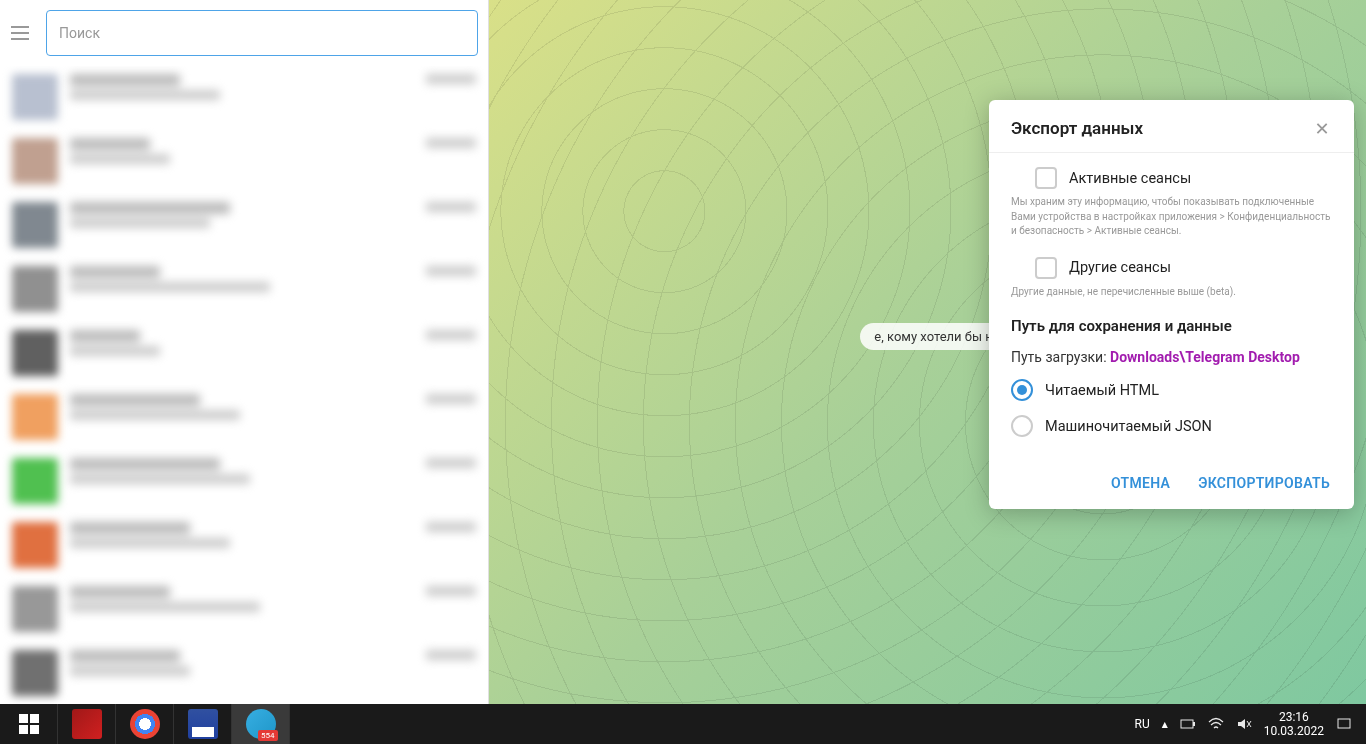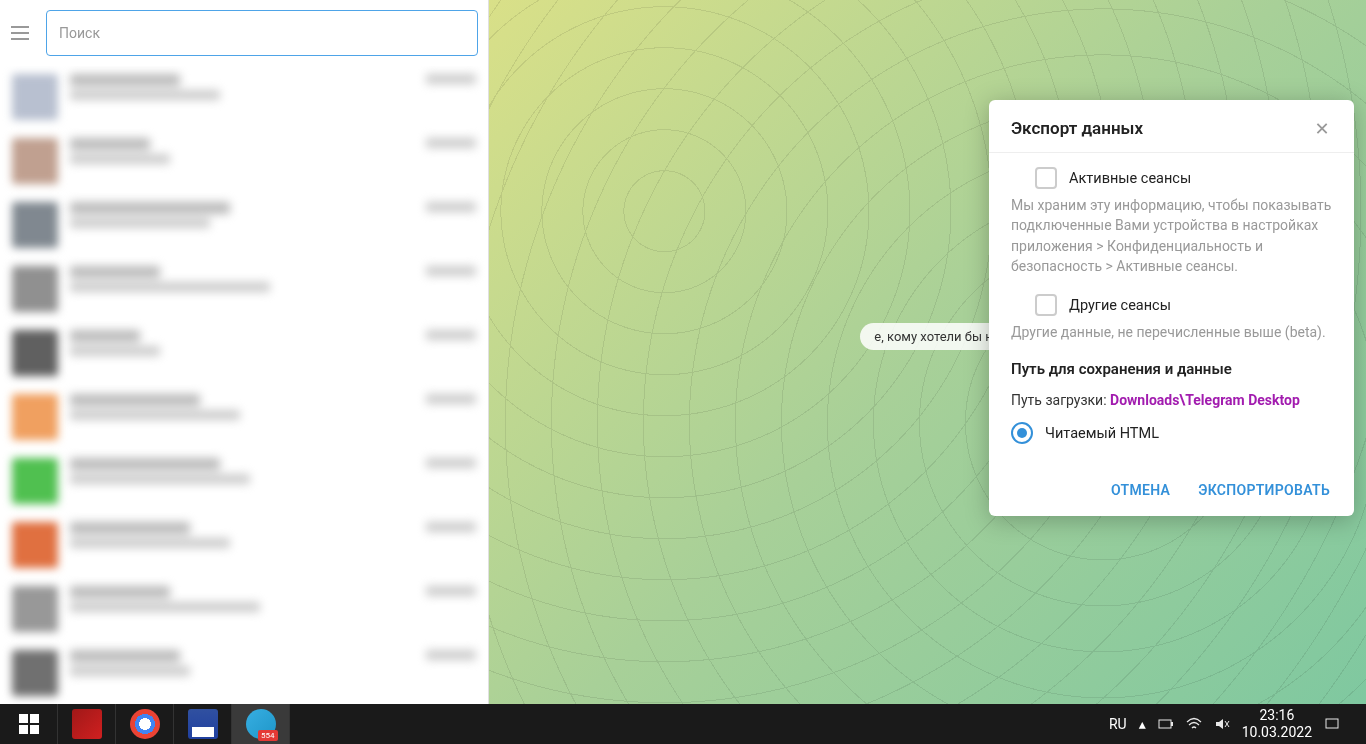--- a/index.html
+++ b/index.html
@@ -30,21 +30,21 @@
 .modal-header { display: flex; align-items: center; justify-content: space-between; padding: 18px 22px 14px 22px; border-bottom: 1px solid #eee; }
 .modal-title { font-size: 17px; font-weight: 600; color: #222; }
 .modal-close { width: 20px; height: 20px; color: #999; cursor: pointer; font-size: 18px; display: flex; align-items: center; justify-content: center; }
 .modal-body { padding: 14px 22px 10px 22px; max-height: 360px; overflow-y: auto; position: relative; }
 .modal-body::-webkit-scrollbar { width: 6px; }
 .modal-body::-webkit-scrollbar-thumb { background: #ccc; border-radius: 3px; }
 
 .checkbox-row { display: flex; align-items: center; gap: 12px; margin-bottom: 6px; margin-left: 24px; }
 .checkbox { width: 22px; height: 22px; border: 2px solid #ccc; border-radius: 4px; flex-shrink: 0; cursor: pointer; }
 .checkbox-label { font-size: 14.5px; color: #222; }
-.description { font-size: 14px; color: #999; line-height: 1.45; margin: 4px 0 18px 0; }
+.description { font-size: 10px; color: #999; line-height: 1.45; margin: 4px 0 18px 0; }
 
 .section-title { font-size: 15px; font-weight: 600; color: #222; margin: 10px 0 14px 0; }
 .path-row { font-size: 14px; color: #333; margin-bottom: 14px; }
 .path-link { color: #a21caf; cursor: pointer; font-weight: bold; }
 
 .radio-row { display: flex; align-items: center; gap: 12px; margin-bottom: 14px; cursor: pointer; }
 .radio { width: 22px; height: 22px; border: 2px solid #ccc; border-radius: 50%; flex-shrink: 0; position: relative; }
 .radio.selected { border-color: #3390d9; }
 .radio.selected::after { content: ''; position: absolute; width: 10px; height: 10px; background: #3390d9; border-radius: 50%; top: 4px; left: 4px; }
 .radio-label { font-size: 14.5px; color: #222; }
@@ -59,21 +59,21 @@
 .tb-icon { width: 30px; height: 30px; border-radius: 3px; }
 .win-icon { display: grid; grid-template-columns: 1fr 1fr; grid-template-rows: 1fr 1fr; gap: 2px; width: 20px; height: 20px; }
 .win-icon span { background: #fff; }
 .redbug { background: linear-gradient(135deg, #a01818, #d02020); }
 .chrome { background: radial-gradient(circle at 50% 50%, #fff 0, #fff 6px, #4285f4 6px, #4285f4 10px, #ea4335 10px); border-radius: 50%; }
 .floppy { background: linear-gradient(#3050a0, #2040a0); position: relative; }
 .floppy::after { content: ''; position: absolute; bottom: 2px; left: 4px; right: 4px; height: 10px; background: #fff; }
 .telegram { background: linear-gradient(135deg, #37aee2, #1e96c8); border-radius: 50%; position: relative; }
 .badge { position: absolute; bottom: -2px; right: -2px; background: #e53935; color: #fff; font-size: 8px; padding: 0 3px; border-radius: 2px; line-height: 11px; }
 
-.taskbar-right { margin-left: auto; display: flex; align-items: center; gap: 12px; padding-right: 26px; color: #fff; font-size: 14px; }
+.taskbar-right { margin-left: auto; display: flex; align-items: center; gap: 12px; padding-right: 14px; color: #fff; font-size: 12px; }
 .tray-icon { width: 16px; height: 14px; opacity: 0.9; }
 .time-block { text-align: center; line-height: 1.2; }
 </style>
 </head>
 <body>
 
 <div class="app">
   <div class="sidebar">
     <div class="sidebar-header">
       <div class="menu-btn">
@@ -198,20 +198,24 @@
 
         <div class="section-title">Путь для сохранения и данные</div>
         <div class="path-row">
           <span>Путь загрузки: </span><span class="path-link">Downloads\Telegram Desktop</span>
         </div>
 
         <div class="radio-row">
           <div class="radio selected"></div>
           <div class="radio-label">Читаемый HTML</div>
         </div>
+        <div class="radio-row">
+          <div class="radio"></div>
+          <div class="radio-label">Машиночитаемый JSON</div>
+        </div>
       </div>
       <div class="modal-footer">
         <button class="modal-btn">ОТМЕНА</button>
         <button class="modal-btn">ЭКСПОРТИРОВАТЬ</button>
       </div>
     </div>
   </div>
 </div>
 
 <div class="taskbar">

